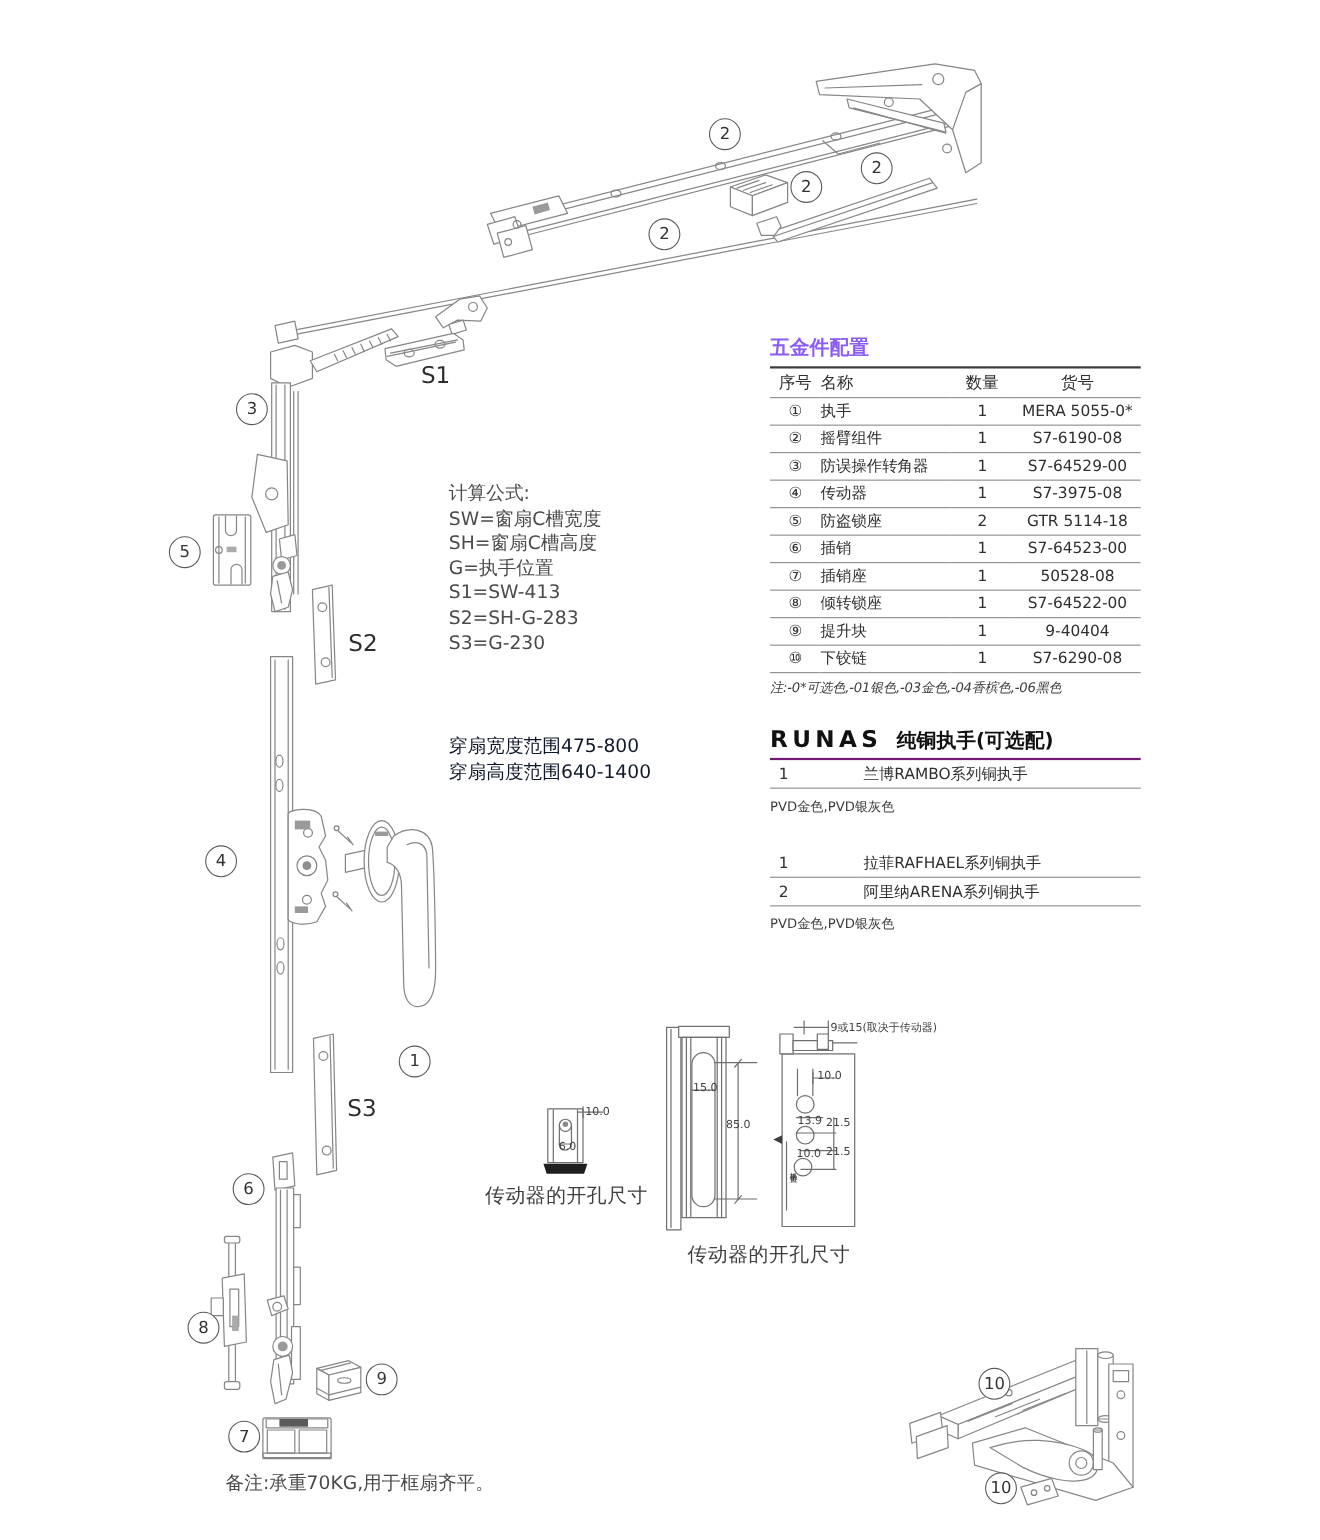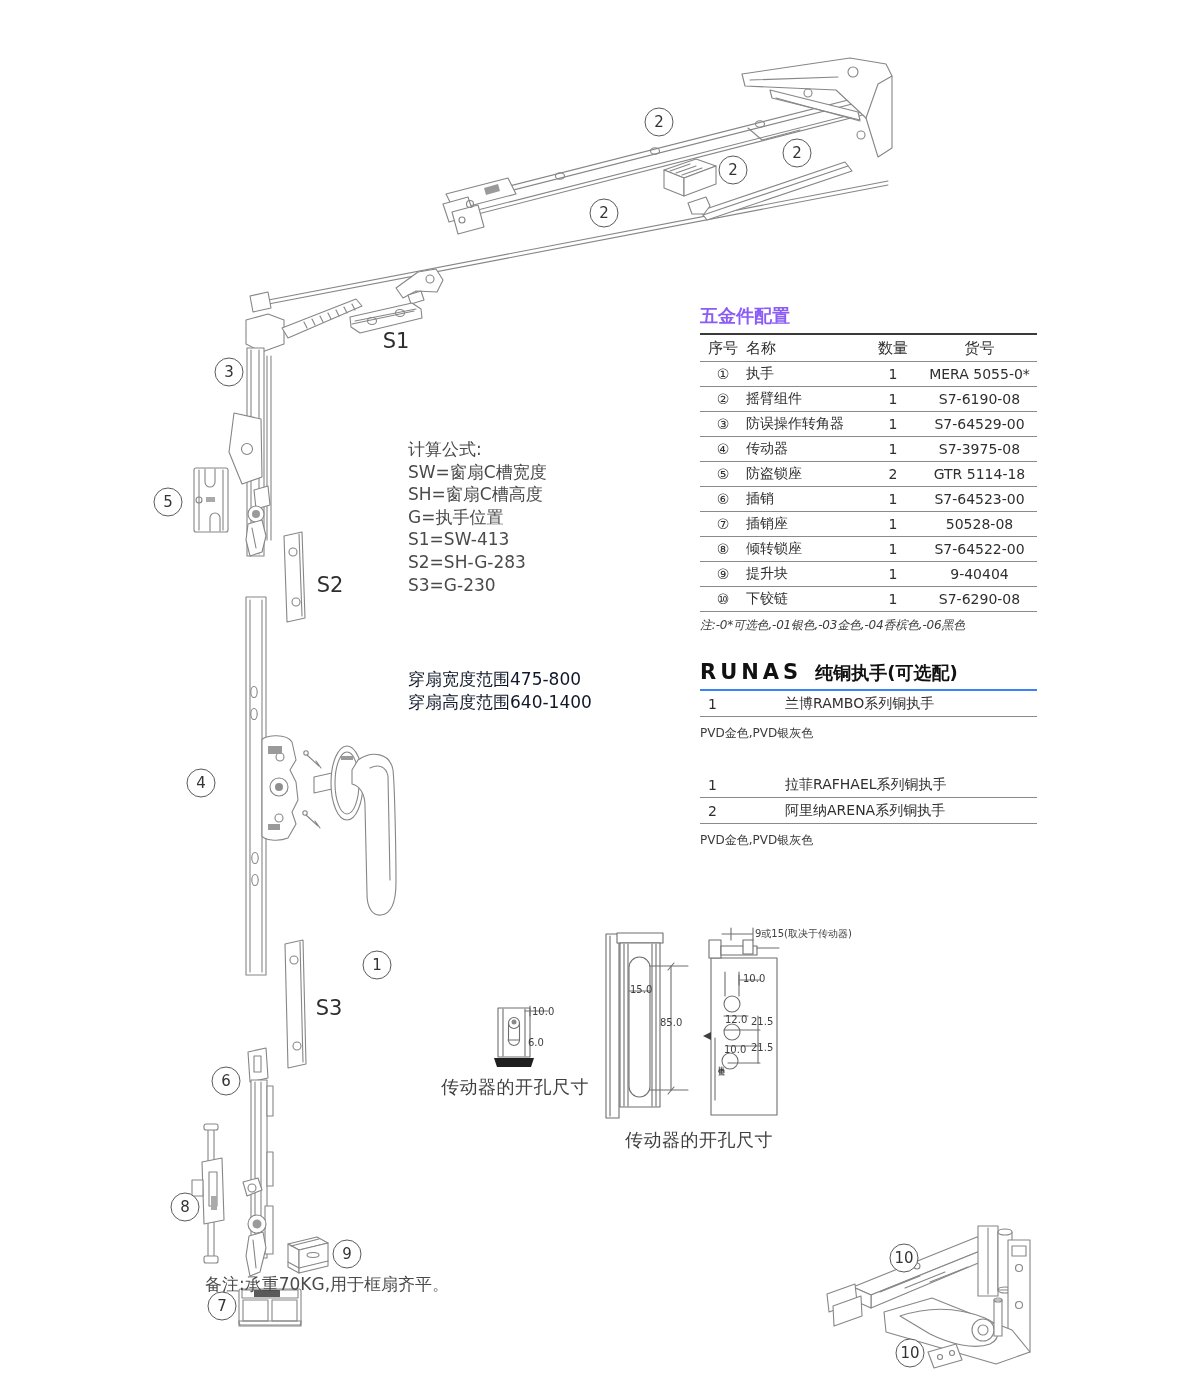--- a/index.html
+++ b/index.html
@@ -10,37 +10,37 @@
 
   
   .callout{position:absolute;width:27px;height:27px;border:1.5px solid #5a5a5a;border-radius:50%;
     display:flex;align-items:center;justify-content:center;font-size:15px;color:#333;
     background:#fff;transform:translate(-50%,-50%);line-height:1;}
   .plain-label{position:absolute;font-size:21px;color:#2e2e2e;transform:translate(-50%,-50%);}
 
   
   .formulas{position:absolute;left:408px;top:438px;font-size:17px;line-height:22.6px;color:#4a4a4a;}
   .range{position:absolute;left:408px;top:668px;font-size:17px;line-height:22.6px;color:#0f172a;}
-  .bottom-note{position:absolute;left:205px;top:1273px;font-size:17px;color:#4a4a4a;}
+  .bottom-note{position:absolute;left:205px;top:1337px;font-size:17px;color:#4a4a4a;}
 
   
   .hw{position:absolute;left:700px;top:304px;width:337px;}
   .hw-title{font-size:18px;font-weight:bold;color:#8b5cf6;padding-bottom:5px;border-bottom:2px solid #3a3a3a;}
   table.hw-table{width:100%;border-collapse:collapse;table-layout:fixed;}
   table.hw-table th{font-weight:normal;font-size:15px;color:#2f2f2f;padding:4px 0 3px 0;border-bottom:1px solid #8a8a8a;}
   table.hw-table td{font-size:14px;color:#2f2f2f;height:24px;border-bottom:1px solid #8a8a8a;padding:0;}
   table.hw-table th:nth-child(1),table.hw-table td:nth-child(1){width:46px;text-align:center;}
   table.hw-table th:nth-child(2),table.hw-table td:nth-child(2){width:118px;text-align:left;}
   table.hw-table th:nth-child(3),table.hw-table td:nth-child(3){width:58px;text-align:center;}
   table.hw-table th:nth-child(4),table.hw-table td:nth-child(4){text-align:center;}
   .hw-note{font-size:12px;color:#3c3c3c;margin-top:5px;letter-spacing:-0.2px;font-style:italic;}
 
   
   .opt{position:absolute;left:700px;width:337px;}
-  .opt-head{border-bottom:2px solid #3b82f6;padding-bottom:4px;white-space:nowrap;}
+  .opt-head{border-bottom:2px solid #701a75;padding-bottom:4px;white-space:nowrap;}
   .brand-runas{font-size:21px;font-weight:bold;letter-spacing:4px;color:#111;}
   .brand-light{font-size:21px;font-weight:normal;color:#111;}
   .brand-bold{font-size:21px;font-weight:bold;color:#111;}
   .opt-title{font-size:18px;font-weight:bold;color:#111;margin-left:8px;}
   table.opt-table{width:100%;border-collapse:collapse;}
   table.opt-table td{font-size:14px;color:#2f2f2f;height:23px;border-bottom:1px solid #8a8a8a;}
   table.opt-table td:first-child{width:75px;padding-left:8px;}
   .opt-note{font-size:12px;color:#3c3c3c;margin-top:8px;}
 
   
@@ -457,26 +457,26 @@
           <tr>
             <td>2</td>
             <td>阿里纳ARENA系列铜执手</td>
           </tr>
         </tbody>
     </table>
     <div class="opt-note">PVD金色,PVD银灰色</div>
   </div>
 
   <span class="dim-label" style="left:532px;top:1006px;">10.0</span>
-  <span class="dim-label" style="left:528px;top:1037px;">6.0</span>
+  <span class="dim-label" style="left:508px;top:1037px;">6.0</span>
   <span class="dim-label" style="left:630px;top:984px;">15.0</span>
   <span class="dim-label" style="left:660px;top:1017px;text-align:center;">85.0</span>
   <span class="dim-label" style="left:755px;top:927px;">9或15(取决于传动器)</span>
   <span class="dim-label" style="left:743px;top:973px;">10.0</span>
-  <span class="dim-label" style="left:725px;top:1014px;">12.0</span>
+  <span class="dim-label" style="left:725px;top:1014px;">13.9</span>
   <span class="dim-label" style="left:751px;top:1016px;">21.5</span>
   <span class="dim-label" style="left:724px;top:1044px;">10.0</span>
   <span class="dim-label" style="left:751px;top:1042px;">21.5</span>
   <span class="dim-label v" style="left:716px;top:1060px;">执手位置</span>
 
   <div class="caption" style="left:441px;top:1075px;">传动器的开孔尺寸</div>
   <div class="caption" style="left:625px;top:1128px;">传动器的开孔尺寸</div>
 
   <div class="bottom-note">备注:承重70KG,用于框扇齐平。</div>
 </div>

